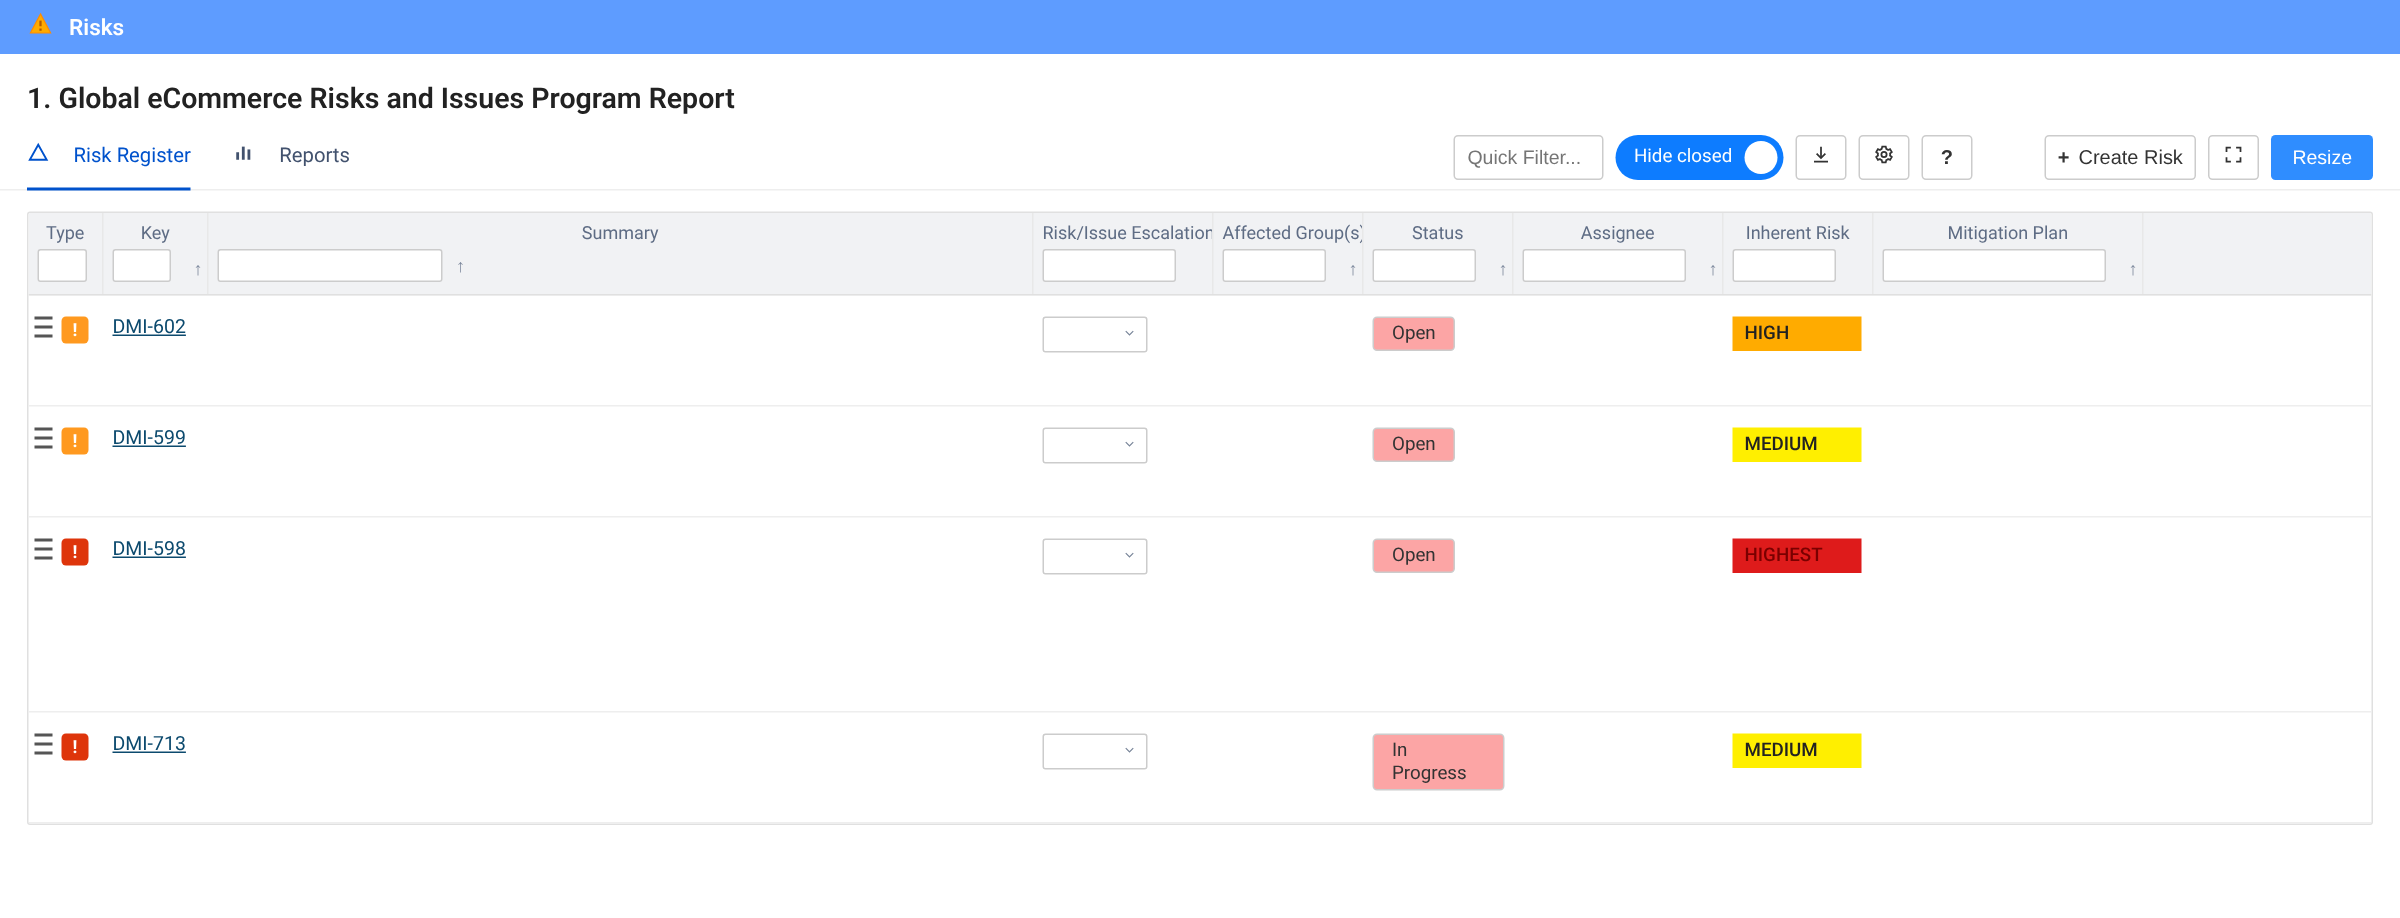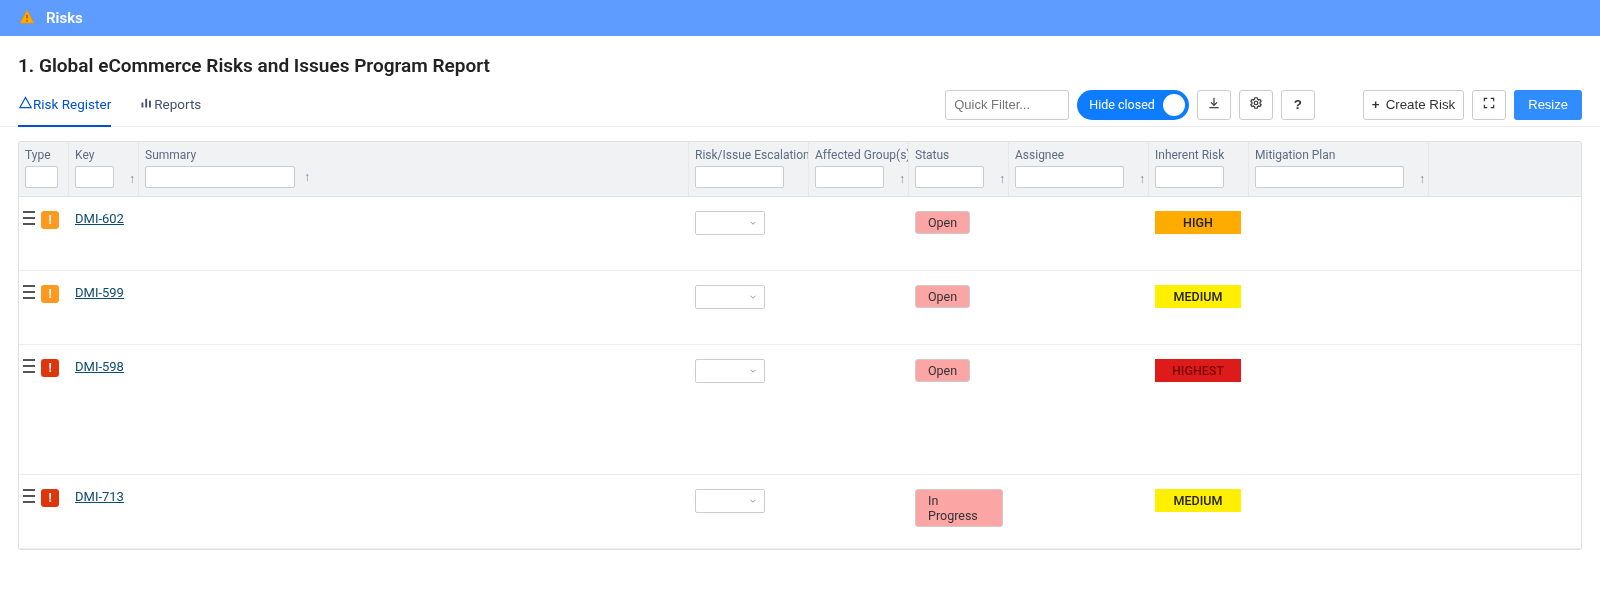--- a/index.html
+++ b/index.html
@@ -30,31 +30,31 @@
   .toolbar {
     display: flex;
     align-items: center;
     padding: 0 18px;
     border-bottom: 1px solid #eee;
     height: 44px;
     gap: 8px;
   }
   .tabs { display: flex; gap: 28px; flex: 1; }
   .tab {
-    display: flex; align-items: center; gap: 0;
+    display: flex; align-items: center; gap: 16px;
     height: 44px;
     color: #42526e;
     font-size: 13.5px;
     cursor: pointer;
     border-bottom: 2px solid transparent;
   }
   .tab.active { color: #0052cc; border-bottom-color: #0052cc; }
   .tab svg { width: 15px; height: 15px; }
   .quick-filter {
-    height: 30px; width: 124px;
+    height: 30px; width: 100px;
     border: 1px solid #ccc; border-radius: 3px;
     padding: 0 8px; font-size: 13px; color: #555;
   }
   .toggle-pill {
     background: #0d7cff; color: #fff; height: 30px;
     border-radius: 15px; display: flex; align-items: center;
     padding: 0 4px 0 12px; gap: 8px; font-size: 12.5px;
     cursor: pointer;
   }
   .toggle-knob { width: 22px; height: 22px; background: #fff; border-radius: 50%; }
@@ -88,21 +88,21 @@
     border-bottom: 1px solid #e0e0e0;
     font-size: 12px; color: #5e6c84;
   }
   .hcell {
     padding: 6px 6px 8px 6px;
     position: relative;
     border-right: 1px solid #e8e8e8;
     overflow: hidden; white-space: nowrap; text-overflow: ellipsis;
   }
   .hcell:last-child { border-right: none; }
-  .hcell .label { display: block; margin-bottom: 4px; }
+  .hcell .label { display: block; margin-bottom: 4px; text-align: center; }
   .hcell input {
     width: calc(100% - 18px); height: 22px;
     border: 1px solid #ccc; border-radius: 2px; padding: 0 4px;
     font-size: 12px;
   }
   .hcell.narrow input { width: calc(100% - 4px); }
   .sort-arrow {
     position: absolute; right: 3px; bottom: 10px;
     color: #7a869a; font-size: 12px;
   }
@@ -130,21 +130,21 @@
     width: 70px; height: 24px; border: 1px solid #ccc; border-radius: 2px;
     background: #fff; display: flex; align-items: center; justify-content: flex-end;
     padding: 0 6px; cursor: pointer;
   }
   .esc-select svg { width: 10px; height: 10px; color: #7a869a; }
   .status-badge {
     display: inline-block; border: 1px solid #ccc; border-radius: 3px;
     padding: 3px 12px; font-size: 12.5px; color: #333; background: #fca5a5;
   }
   .risk-badge {
-    display: inline-block; min-width: 86px; text-align: center;
+    display: inline-block; min-width: 86px; text-align: left;
     padding: 4px 8px; font-size: 12.5px; font-weight: 500;
     color: #111;
   }
   .risk-HIGH    { background: #ffab00; color: #222; }
   .risk-MEDIUM  { background: #ffef00; color: #222; }
   .risk-HIGHEST { background: #de1b1b; color: #7a0000; }
   .row-tall { min-height: 130px !important; }
 </style>
 </head>
 <body>

